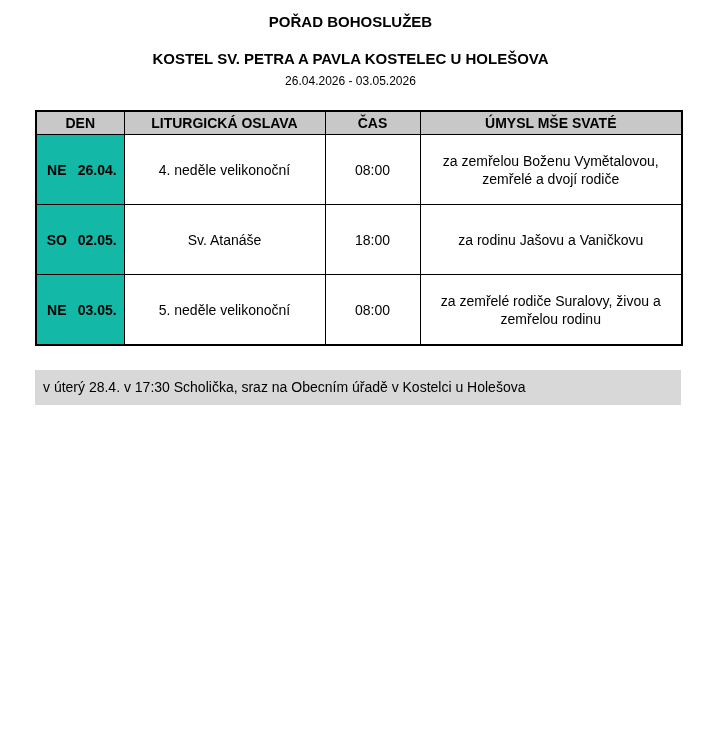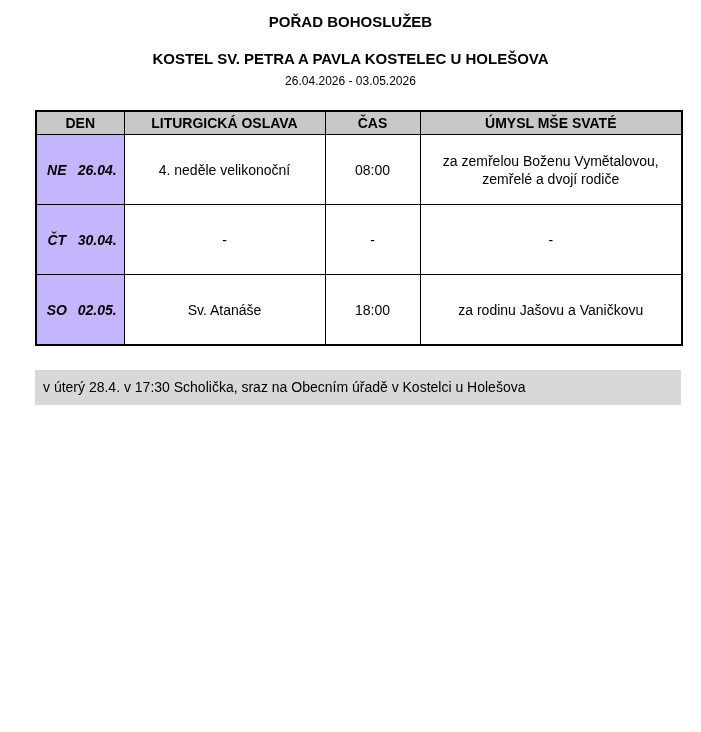--- a/index.html
+++ b/index.html
@@ -63,25 +63,24 @@
   table.schedule td {
     border: 1px solid #000000;
     font-size: 14px;
     text-align: center;
     vertical-align: middle;
     height: 65px;
     padding: 2px 6px;
     line-height: 18px;
   }
   td.day-cell {
-    background: #c4b5fd;
+    background: #14b8a6;
     font-weight: bold;
     text-align: left;
     padding-left: 8px;
-    font-style: italic;
   }
   td.day-cell .day-abbr {
     display: inline-block;
     min-width: 26px;
     margin-right: 8px;
   }
   .footer-note {
     margin: 24px 20px 0 35px;
     width: 646px;
     box-sizing: border-box;
@@ -119,30 +118,30 @@
         </tr>
       </thead>
       <tbody>
         <tr>
           <td class="day-cell"><span class="day-abbr">NE</span><span>26.04.</span></td>
           <td>4. neděle velikonoční</td>
           <td>08:00</td>
           <td>za zemřelou Boženu Vymětalovou, zemřelé a dvojí rodiče</td>
         </tr>
         <tr>
-          <td class="day-cell"><span class="day-abbr">ČT</span><span>30.04.</span></td>
-          <td>-</td>
-          <td>-</td>
-          <td>-</td>
-        </tr>
-        <tr>
           <td class="day-cell"><span class="day-abbr">SO</span><span>02.05.</span></td>
           <td>Sv. Atanáše</td>
           <td>18:00</td>
           <td>za rodinu Jašovu a Vaničkovu</td>
+        </tr>
+        <tr>
+          <td class="day-cell"><span class="day-abbr">NE</span><span>03.05.</span></td>
+          <td>5. neděle velikonoční</td>
+          <td>08:00</td>
+          <td>za zemřelé rodiče Suralovy, živou a zemřelou rodinu</td>
         </tr>
       </tbody>
     </table>
   </div>
 
   <div class="footer-note">v úterý 28.4. v 17:30 Scholička, sraz na Obecním úřadě v Kostelci u Holešova</div>
 
 </div>
 
 </body></html>

